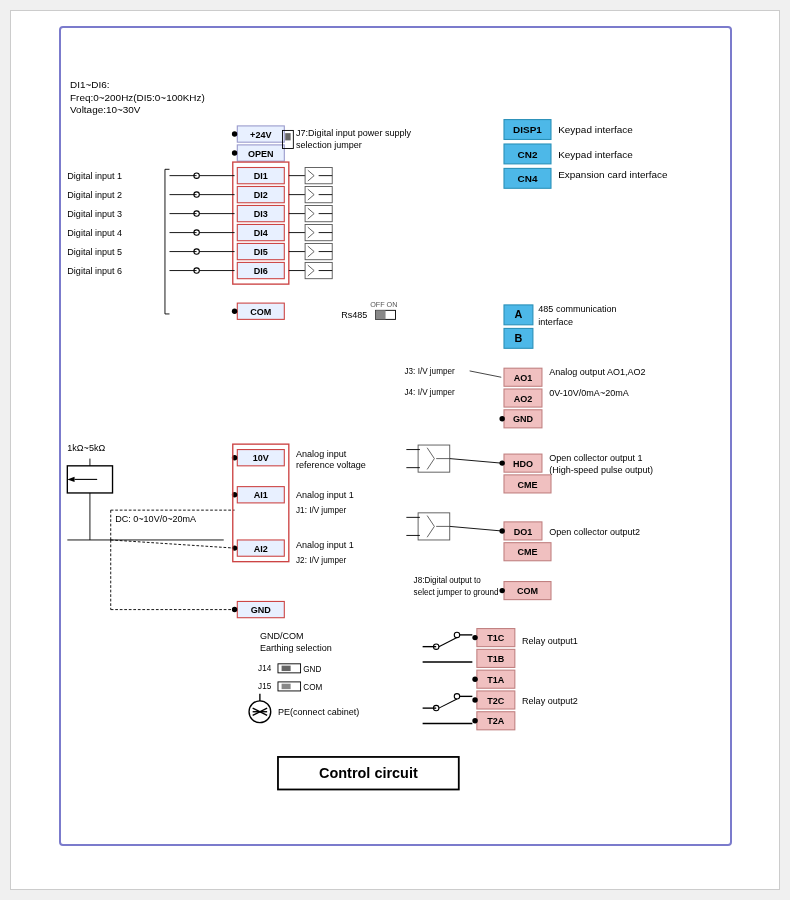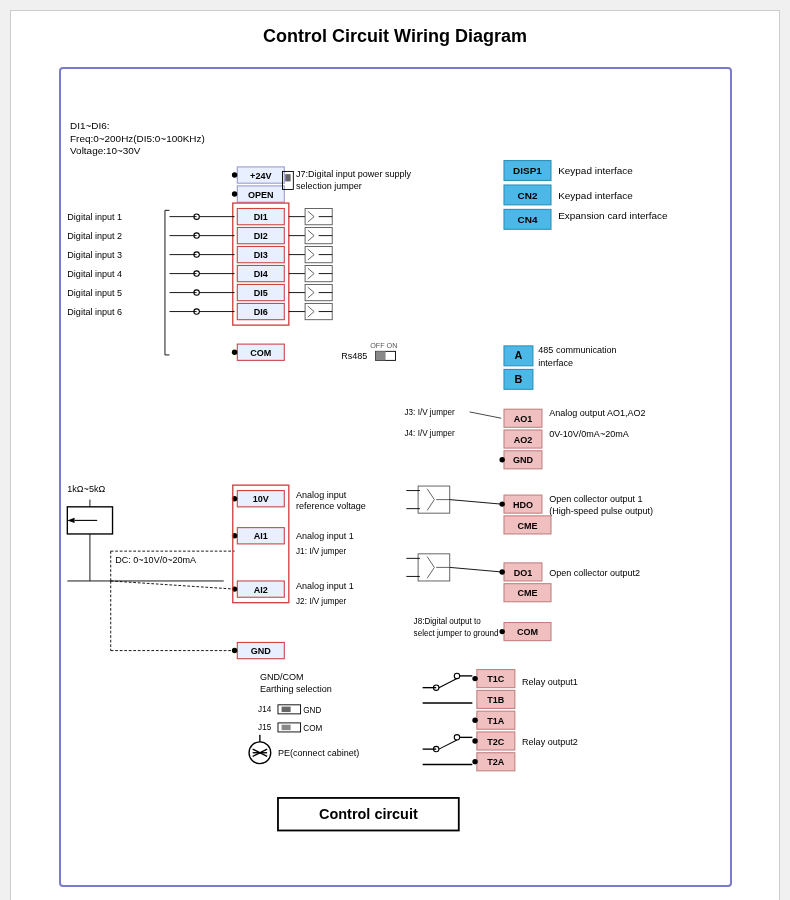--- a/index.html
+++ b/index.html
@@ -44,21 +44,20 @@
       left: 0;
       width: 100%;
       height: 100%;
       pointer-events: none;
     }
   </style>
 </head>
 <body>
 
 <div class="page">
-  <div class="main-title">Control Circuit Wiring Diagram</div>
 
   <div class="diagram-container">
 
     <svg class="diagram-svg" viewBox="0 0 740 830" xmlns="http://www.w3.org/2000/svg">
 
       <text x="10" y="30" font-size="11" fill="#000">DI1~DI6:</text>
       <text x="10" y="44" font-size="11" fill="#000">Freq:0~200Hz(DI5:0~100KHz)</text>
       <text x="10" y="58" font-size="11" fill="#000">Voltage:10~30V</text>
 
       <rect x="195" y="72" width="52" height="18" fill="#e8f0ff" stroke="#9999cc" stroke-width="1.2"></rect>

